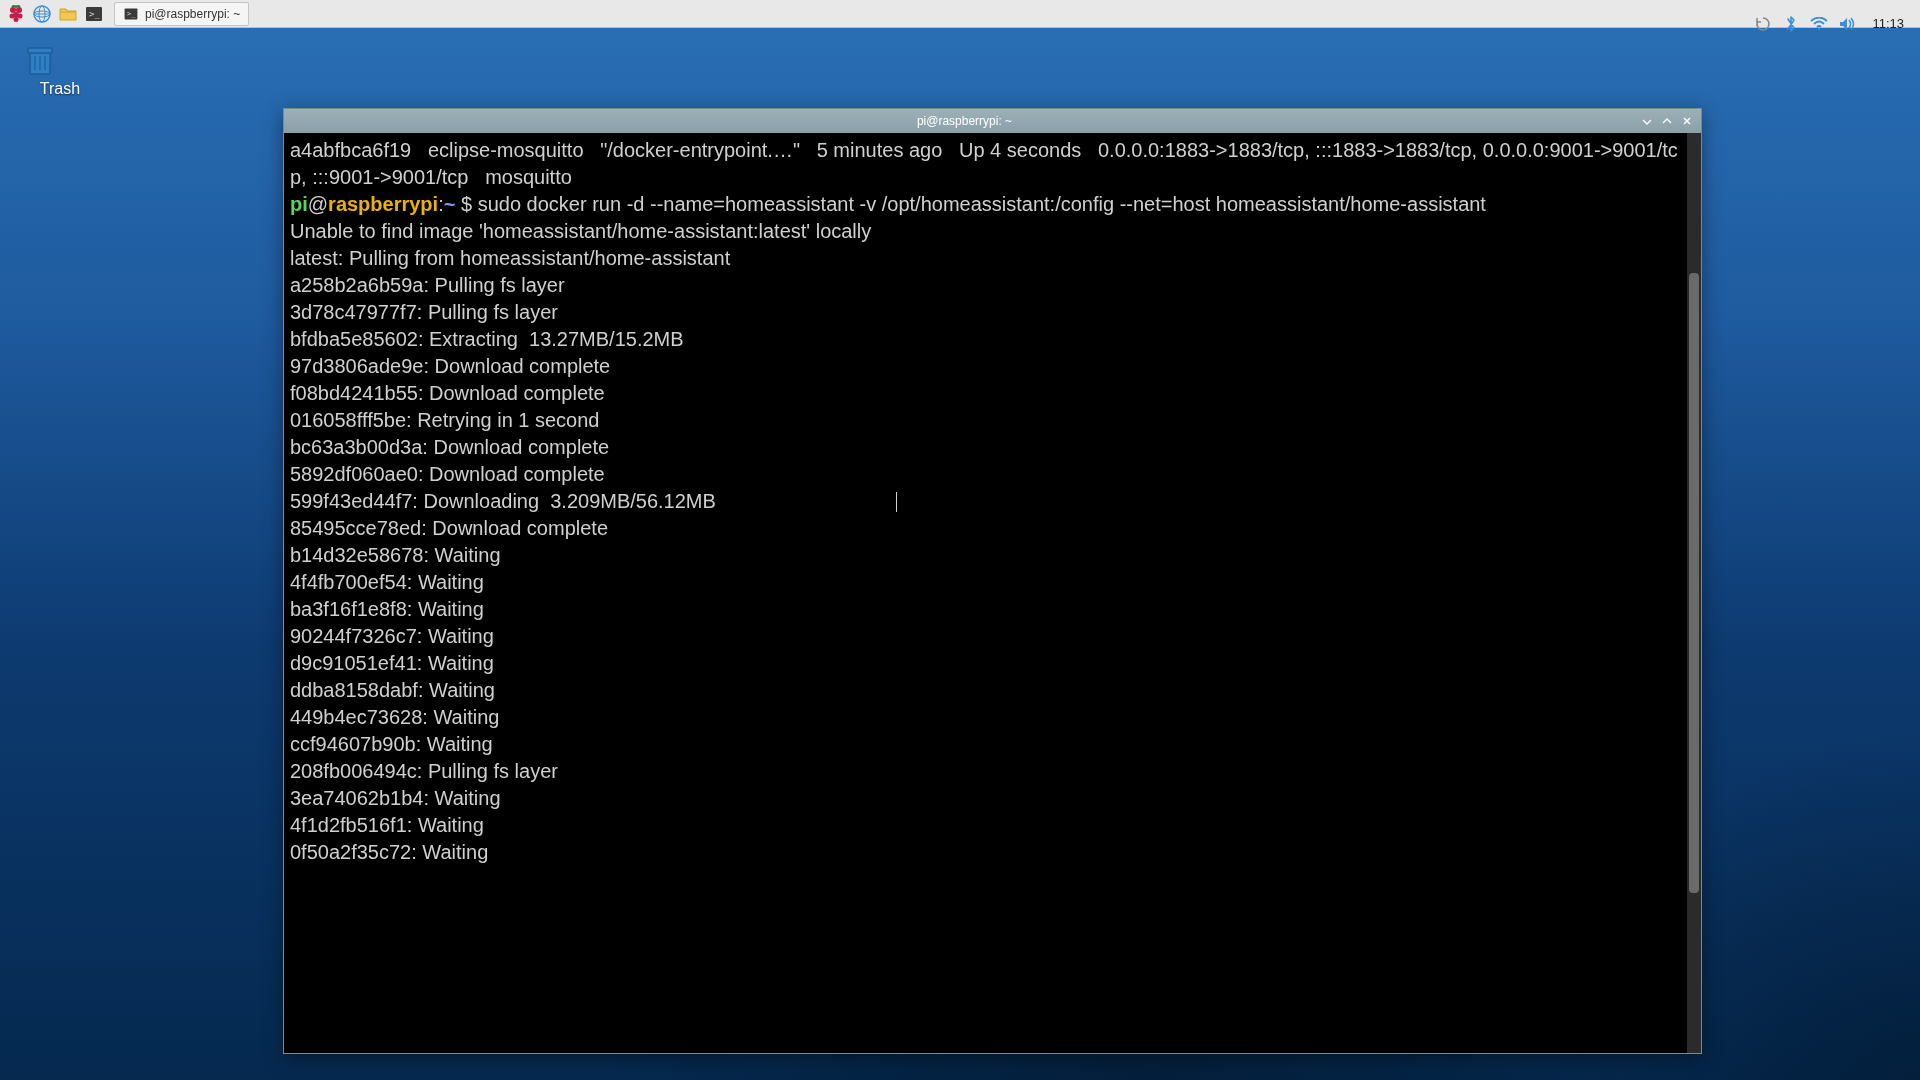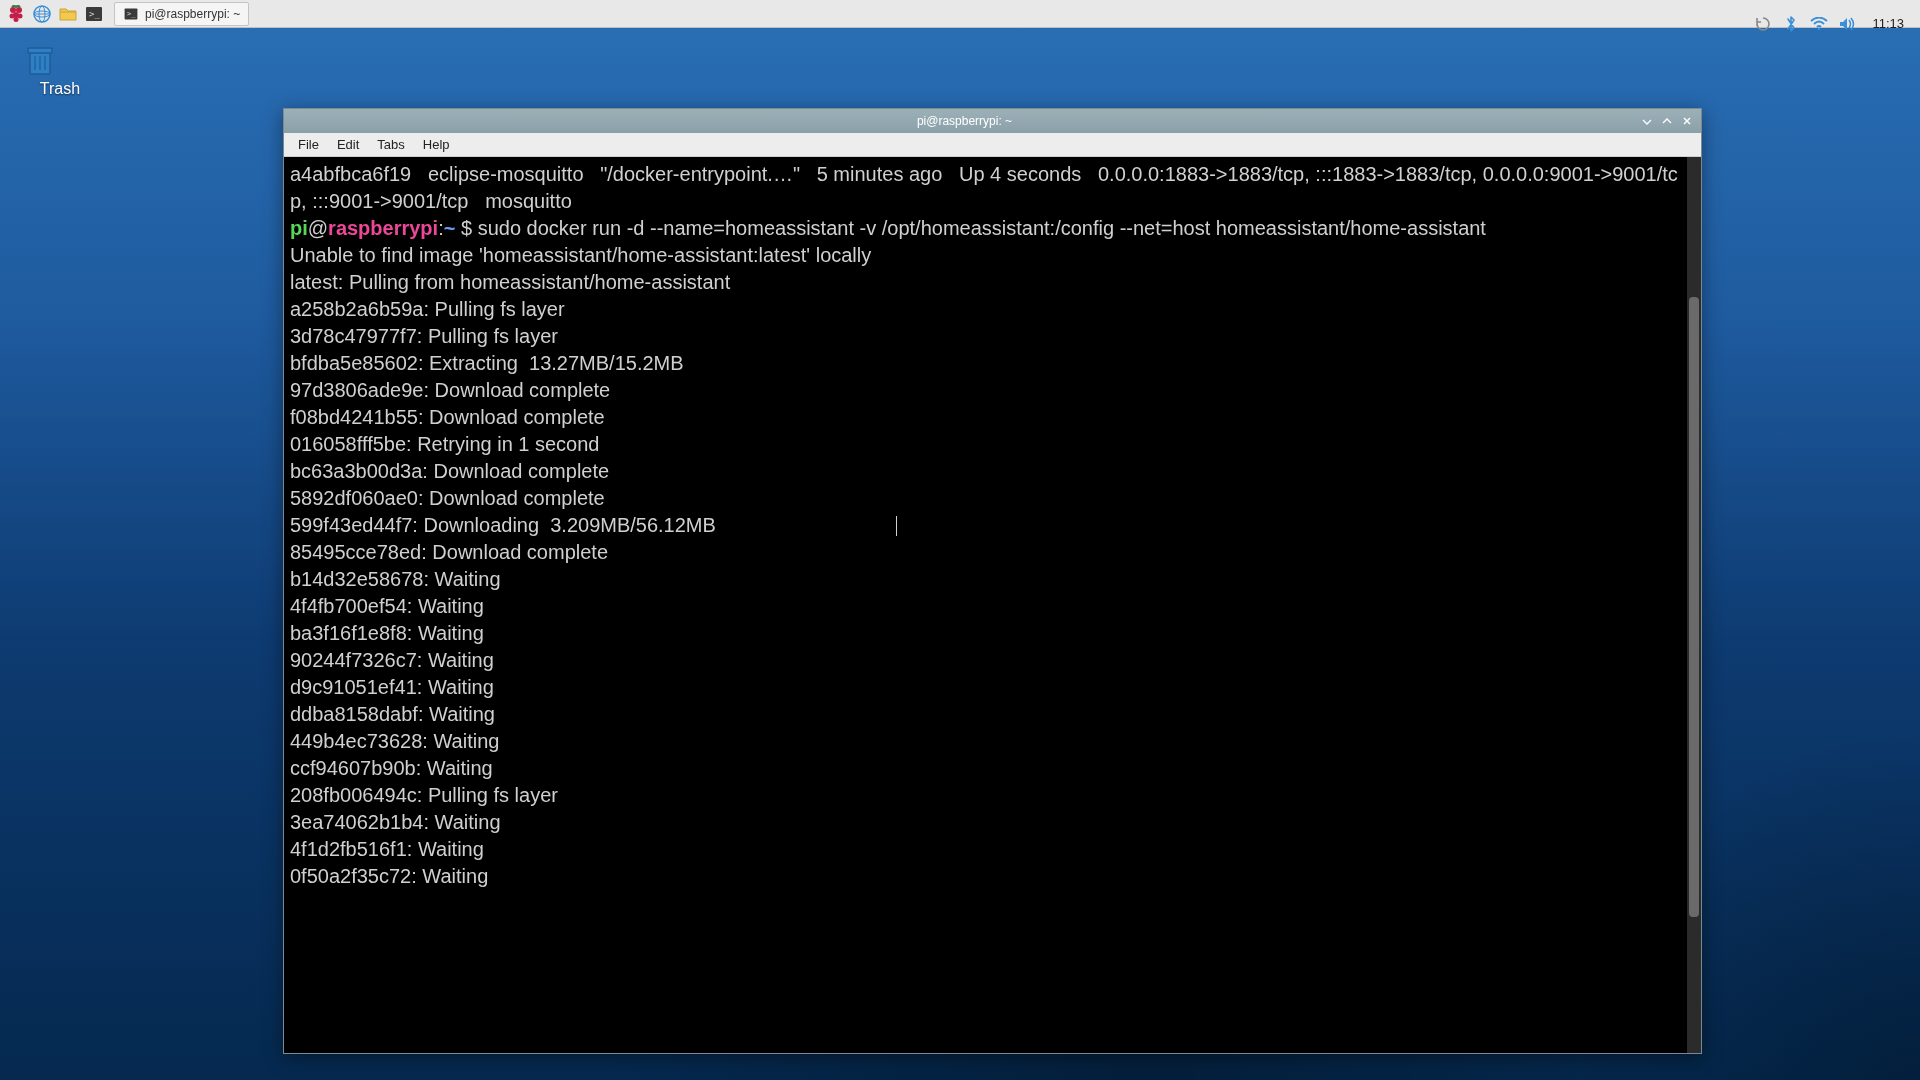--- a/index.html
+++ b/index.html
@@ -63,21 +63,21 @@
   }
   .menubar .menu { padding: 2px 8px; border-radius: 2px; }
   .terminal-wrap { flex: 1; display: flex; background: #000; }
   .terminal {
     flex: 1; background: #000; color: #d0d0d0;
     font-family: Liberation Sans, sans-serif;
     font-size: 20px; line-height: 1.35; padding: 4px 6px 4px 6px;
     white-space: pre-wrap; word-break: break-all; overflow: hidden;
   }
   .terminal .user { color: #58d658; font-weight: bold; margin-top: 33px; }
-  .terminal .host { color: #ec4899; font-weight: bold; }
+  .terminal .host { color: #eab308; font-weight: bold; }
   .terminal .colon { color: #d0d0d0; }
   .terminal .path { color: #6a9ff5; font-weight: bold; }
   .terminal .dollar { color: #d0d0d0; }
   .scrollbar {
     width: 14px; background: #2b2b2b; position: relative;
   }
   .scrollbar .thumb {
     position: absolute; left: 2px; right: 2px; top: 140px; height: 620px;
     background: #6a6a6a; border-radius: 4px;
   }
@@ -194,25 +194,19 @@
           </svg>
         </div>
       <div class="win-btn">
           <svg width="10" height="10" viewBox="0 0 10 10">
             <line x1="2" y1="2" x2="8" y2="8" stroke="#fff" stroke-width="1.4"></line>
             <line x1="8" y1="2" x2="2" y2="8" stroke="#fff" stroke-width="1.4"></line>
           </svg>
         </div>
     </div>
   </div>
-  <div class="menubar">
-    <div class="menu">File</div>
-    <div class="menu">Edit</div>
-    <div class="menu">Tabs</div>
-    <div class="menu">Help</div>
-  </div>
   <div class="terminal-wrap">
     <div class="terminal" id="terminal"><div>a4abfbca6f19   eclipse-mosquitto   "/docker-entrypoint.…"   5 minutes ago   Up 4 seconds   0.0.0.0:1883-&gt;1883/tcp, :::1883-&gt;1883/tcp, 0.0.0.0:9001-&gt;9001/tcp, :::9001-&gt;9001/tcp   mosquitto</div><div><span class="user">pi</span><span>@</span><span class="host">raspberrypi</span><span class="colon">:</span><span class="path">~</span><span class="dollar"> $ </span><span>sudo docker run -d --name=homeassistant -v /opt/homeassistant:/config --net=host homeassistant/home-assistant</span></div><div>Unable to find image 'homeassistant/home-assistant:latest' locally</div><div>latest: Pulling from homeassistant/home-assistant</div><div>a258b2a6b59a: Pulling fs layer</div><div>3d78c47977f7: Pulling fs layer</div><div>bfdba5e85602: Extracting  13.27MB/15.2MB</div><div>97d3806ade9e: Download complete</div><div>f08bd4241b55: Download complete</div><div>016058fff5be: Retrying in 1 second</div><div>bc63a3b00d3a: Download complete</div><div>5892df060ae0: Download complete</div><div>599f43ed44f7: Downloading  3.209MB/56.12MB<span class="text-cursor"></span></div><div>85495cce78ed: Download complete</div><div>b14d32e58678: Waiting</div><div>4f4fb700ef54: Waiting</div><div>ba3f16f1e8f8: Waiting</div><div>90244f7326c7: Waiting</div><div>d9c91051ef41: Waiting</div><div>ddba8158dabf: Waiting</div><div>449b4ec73628: Waiting</div><div>ccf94607b90b: Waiting</div><div>208fb006494c: Pulling fs layer</div><div>3ea74062b1b4: Waiting</div><div>4f1d2fb516f1: Waiting</div><div>0f50a2f35c72: Waiting</div></div>
     <div class="scrollbar">
       <div class="thumb"></div>
     </div>
   </div>
 </div>
 
 </body></html>

